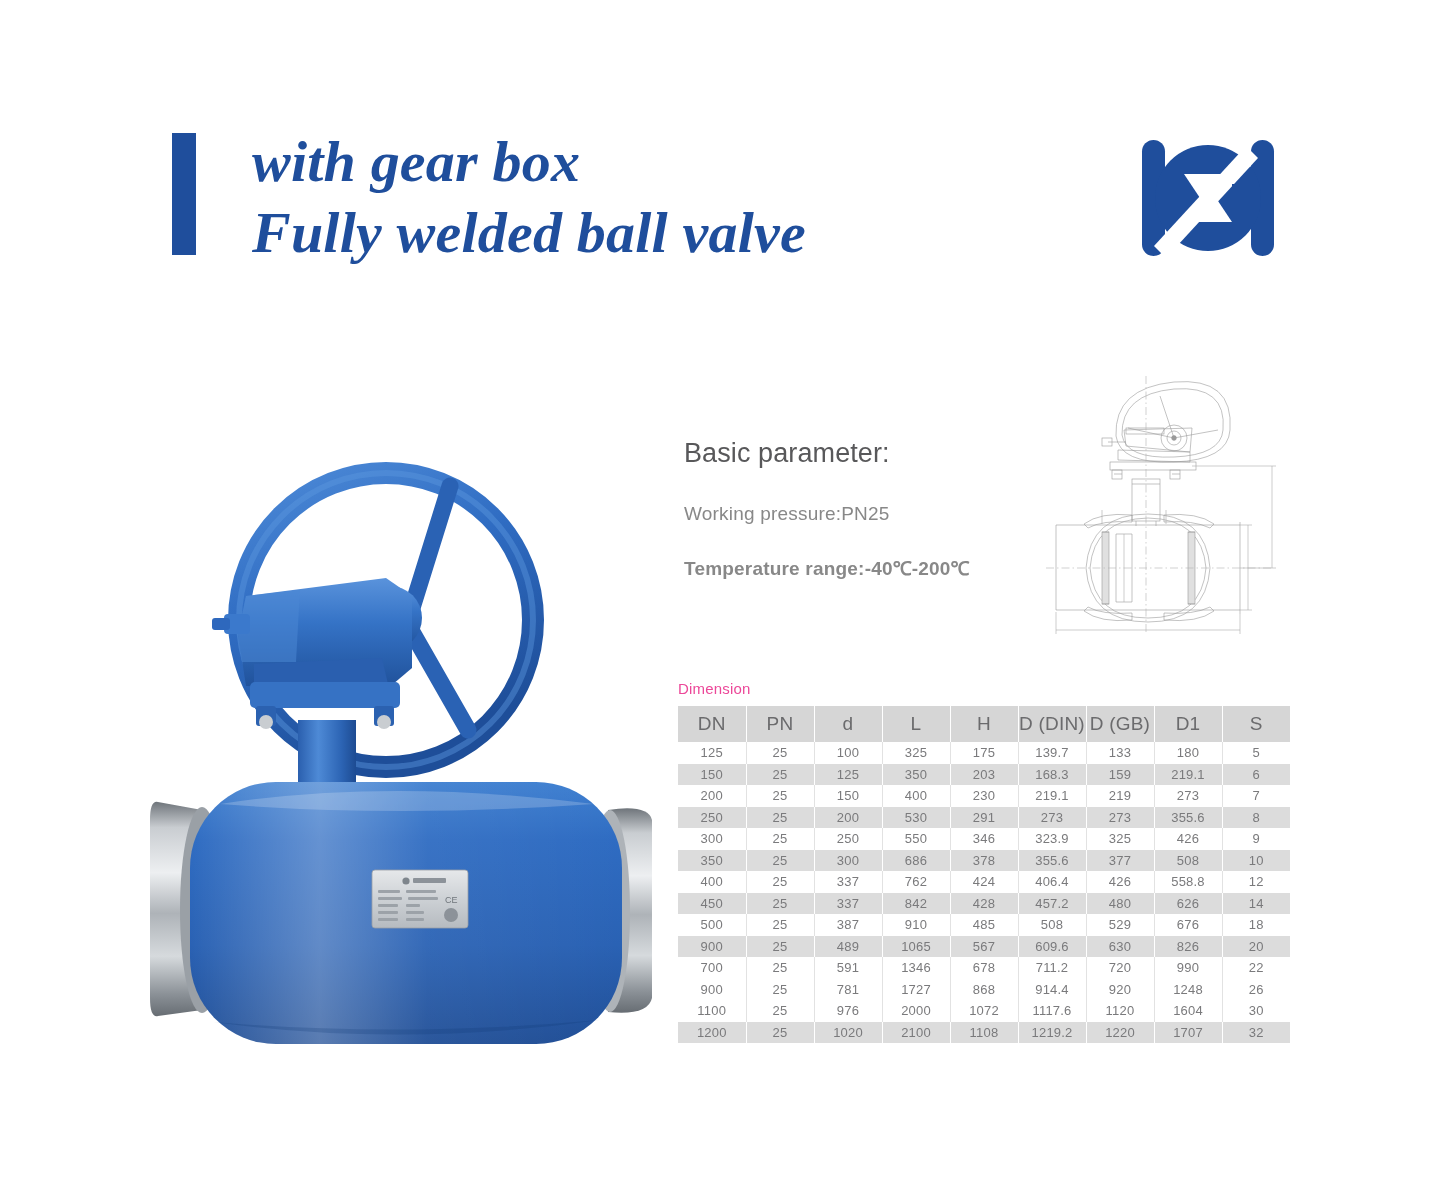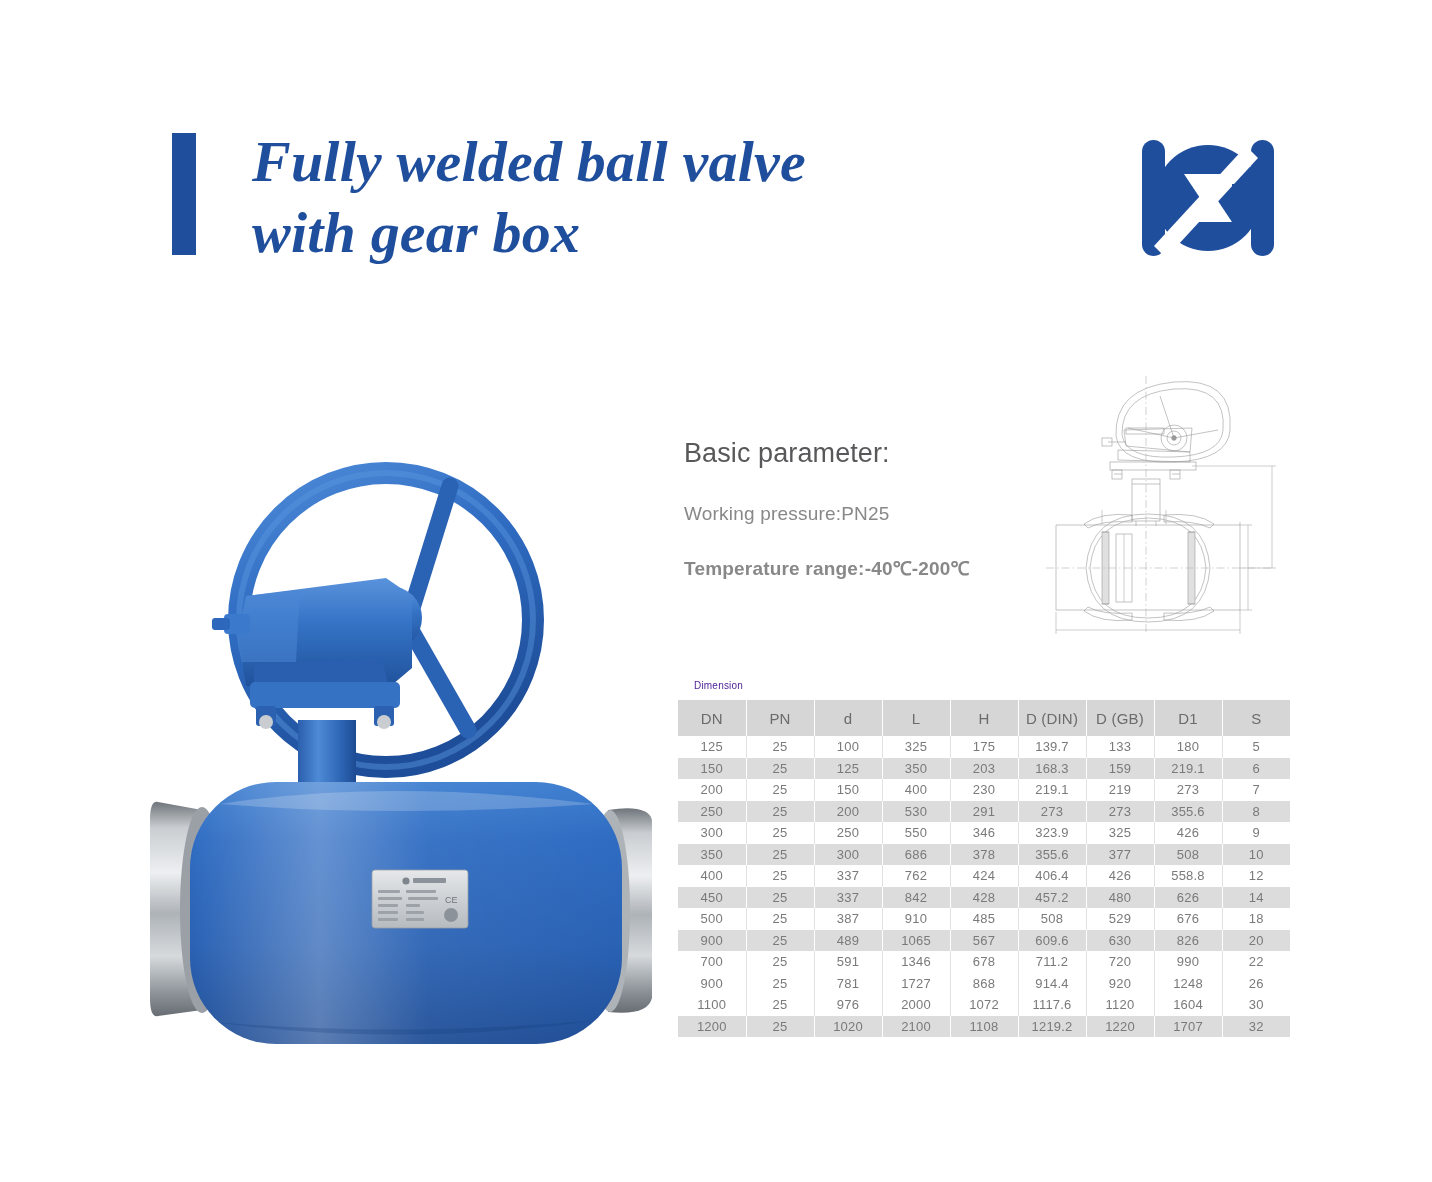--- a/index.html
+++ b/index.html
@@ -96,25 +96,24 @@
   }
 
   
   #dimension-section {
     position: absolute;
     left: 678px;
     top: 680px;
     width: 612px;
   }
   #dimension-label {
-    font-size: 10px;
-    color: #4c1d95;
+    font-size: 15px;
+    color: #ec4899;
     margin-bottom: 9px;
     letter-spacing: 0.2px;
-    margin-left: 16px;
   }
   #dimension-table {
     width: 612px;
     border-collapse: collapse;
     table-layout: fixed;
   }
   #dimension-table th,
   #dimension-table td {
     text-align: center;
     font-size: 13px;
@@ -124,37 +123,37 @@
     height: 21.5px;
     letter-spacing: 0.2px;
     border-right: 1px solid #ffffff;
     white-space: nowrap;
   }
   #dimension-table th:last-child,
   #dimension-table td:last-child { border-right: none; }
   #dimension-table thead th {
     background: #D6D6D6;
     height: 36px;
-    font-size: 15px;
+    font-size: 19px;
     color: #6B6B6D;
   }
   #dimension-table tbody tr.odd td { background: #ffffff; }
   #dimension-table tbody tr.even td { background: #DCDCDC; }
   #dimension-table tbody tr.odd td { border-right-color: #E2E2E2; }
 </style>
 </head>
 <body>
 
 <div id="header">
 
   <div id="accent-bar"></div>
 
   <div id="page-title">
+    <span class="tline">with gear box</span>
     <span class="tline">Fully welded ball valve</span>
-    <span class="tline">with gear box</span>
   </div>
 
   <div id="brand-logo">
     <svg viewBox="0 0 160 140" width="160" height="140" aria-hidden="true">
 
       <rect x="14" y="12" width="23" height="116" rx="11.5" fill="#1F4E9C"></rect>
 
       <rect x="123" y="12" width="23" height="116" rx="11.5" fill="#1F4E9C"></rect>
 
       <g>

